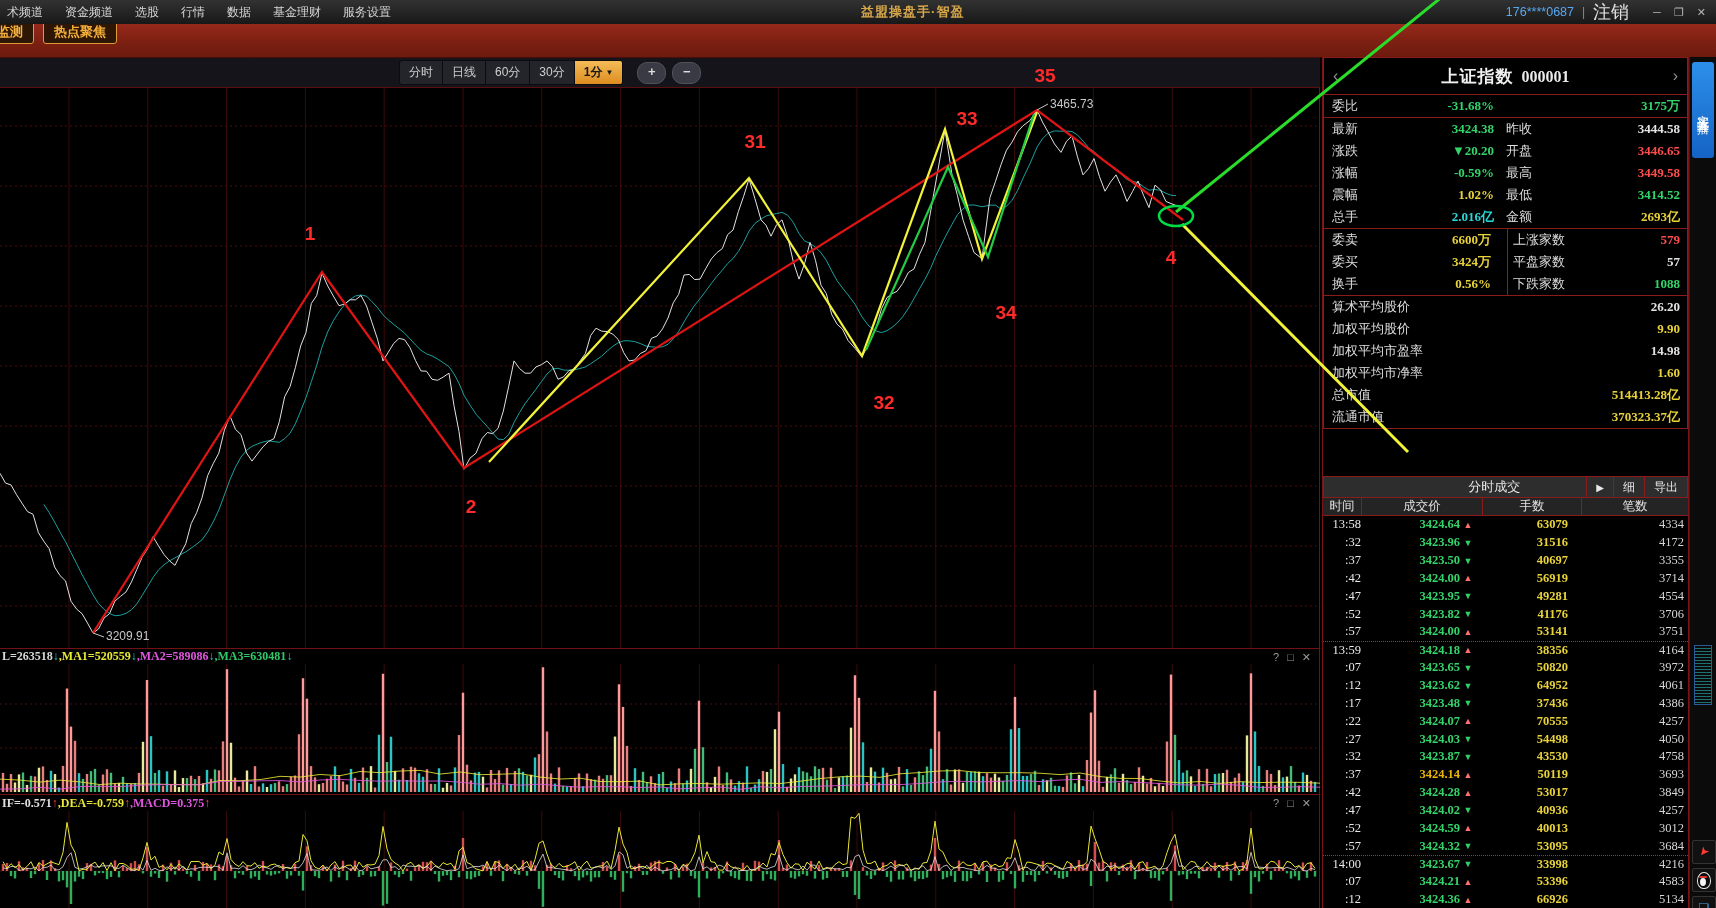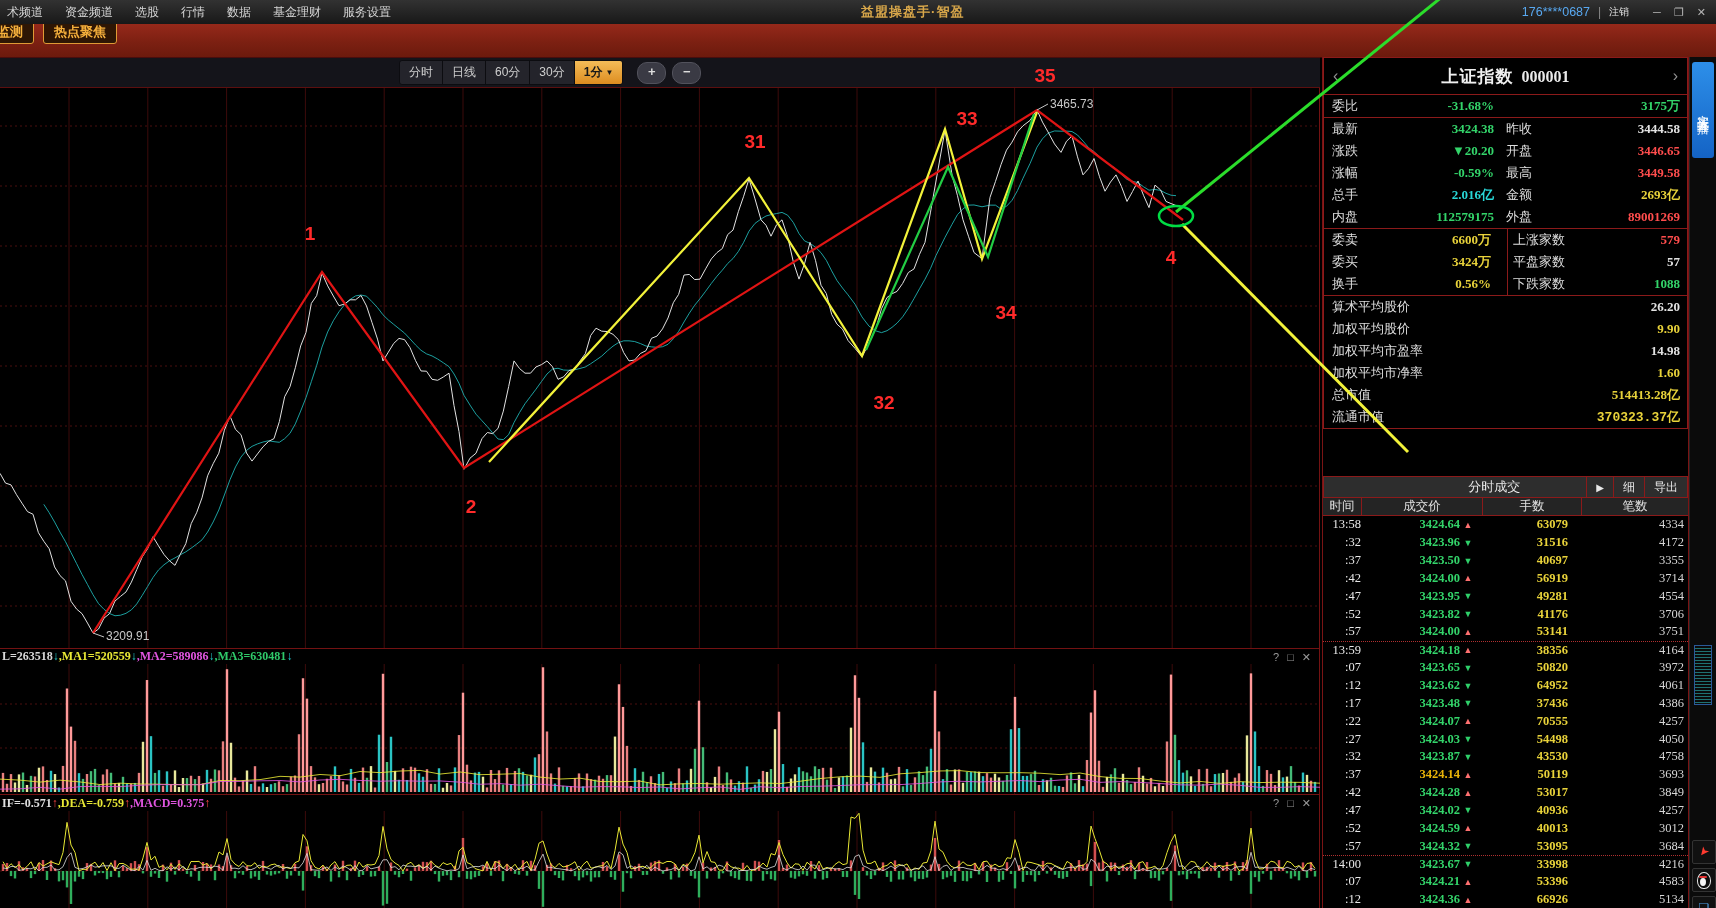--- a/index.html
+++ b/index.html
@@ -8,21 +8,21 @@
   .num{font-family:"Liberation Serif","DejaVu Serif",serif;}
 
   
   #titlebar{position:absolute;left:0;top:0;width:1716px;height:24px;background:linear-gradient(#323232,#181818);display:flex;align-items:center;z-index:5;}
   #menubar{display:flex;align-items:center;margin-left:-4px;}
   .menu-item{color:#d6d6d6;font-size:12px;padding:0 11px;white-space:nowrap;cursor:default;}
   #app-title{position:absolute;left:50%;transform:translateX(3%);color:#d8a74a;font-size:13px;font-weight:bold;letter-spacing:1px;white-space:nowrap;}
   #title-right{position:absolute;right:10px;top:0;height:24px;display:flex;align-items:center;gap:8px;}
   #account{color:#58a8f0;font-size:12.5px;}
   .tdiv{color:#888;font-size:12px;}
-  #logout{color:#e0e0e0;font-size:10px;}
+  #logout{color:#e0e0e0;font-size:18px;}
   .winbtns{display:flex;gap:13px;margin-left:16px;}
   .winbtns span{color:#b4b4b4;font-size:11px;}
 
   
   #quickbar{position:absolute;top:24px;left:0;width:1716px;height:33px;background:linear-gradient(#96291a,#7c2012 55%,#6c1a0d);border-bottom:1px solid #3a0b05;}
   #qb-left{position:absolute;left:0;top:0;height:15px;display:flex;align-items:center;}
   .qb-btn{height:24px;background:#2e1604;border:1px solid #e09a35;border-radius:3px;color:#f5b03c;font-size:13px;font-weight:bold;padding:0 10px;line-height:22px;white-space:nowrap;}
   .qb-btn.cut{margin-left:-14px;}
   .qb-btn + .qb-btn{margin-left:9px;}
   #qb-right{position:absolute;right:34px;top:0;height:33px;display:flex;align-items:center;gap:9px;}
@@ -968,30 +968,30 @@
           <span class="q-l2">开盘</span>
           <span class="q-v2 num" style="color: rgb(255, 77, 77);">3446.65</span>
         </div>
         <div class="q-row">
           <span class="q-l">涨幅</span>
           <span class="q-v num" style="color: rgb(51, 212, 106);">-0.59%</span>
           <span class="q-l2">最高</span>
           <span class="q-v2 num" style="color: rgb(255, 77, 77);">3449.58</span>
         </div>
         <div class="q-row">
+          <span class="q-l">震幅</span>
+          <span class="q-v num" style="color: rgb(232, 210, 58);">1.02%</span>
+          <span class="q-l2">最低</span>
+          <span class="q-v2 num" style="color: rgb(51, 212, 106);">3414.52</span>
+        </div>
+        <div class="q-row">
           <span class="q-l">总手</span>
           <span class="q-v num" style="color: rgb(41, 216, 216);">2.016亿</span>
           <span class="q-l2">金额</span>
           <span class="q-v2 num" style="color: rgb(232, 210, 58);">2693亿</span>
-        </div>
-        <div class="q-row">
-          <span class="q-l">内盘</span>
-          <span class="q-v num" style="color: rgb(51, 212, 106);">112579175</span>
-          <span class="q-l2">外盘</span>
-          <span class="q-v2 num" style="color: rgb(255, 77, 77);">89001269</span>
         </div>
       </div>
     <div class="qbox" id="quote-box2">
         <div class="q-row">
           <span class="q2-left">
             <span class="q2-l">委卖</span>
             <span class="q2-v num" style="color: rgb(232, 210, 58);">6600万</span>
           </span>
           <span class="q2-right">
             <span class="q2-l2">上涨家数</span>
@@ -1035,21 +1035,21 @@
         <div class="q-row">
           <span class="q3-l">加权平均市净率</span>
           <span class="q3-v num" style="color: rgb(232, 210, 58);">1.60</span>
         </div>
         <div class="q-row">
           <span class="q3-l">总市值</span>
           <span class="q3-v num" style="color: rgb(232, 210, 58);">514413.28亿</span>
         </div>
         <div class="q-row">
           <span class="q3-l">流通市值</span>
-          <span class="q3-v num" style="color: rgb(232, 210, 58); font-family: Liberation Mono, monospace;">370323.37亿</span>
+          <span class="q3-v num" style="color: rgb(232, 210, 58);">370323.37亿</span>
         </div>
       </div>
 
     <div id="tick-title">
       <span class="tt-label">分时成交</span>
       <span class="tt-ctl" id="tick-expand">▶</span>
       <span class="tt-ctl">细</span>
       <span class="tt-ctl">导出</span>
     </div>
     <div id="tick-header">

